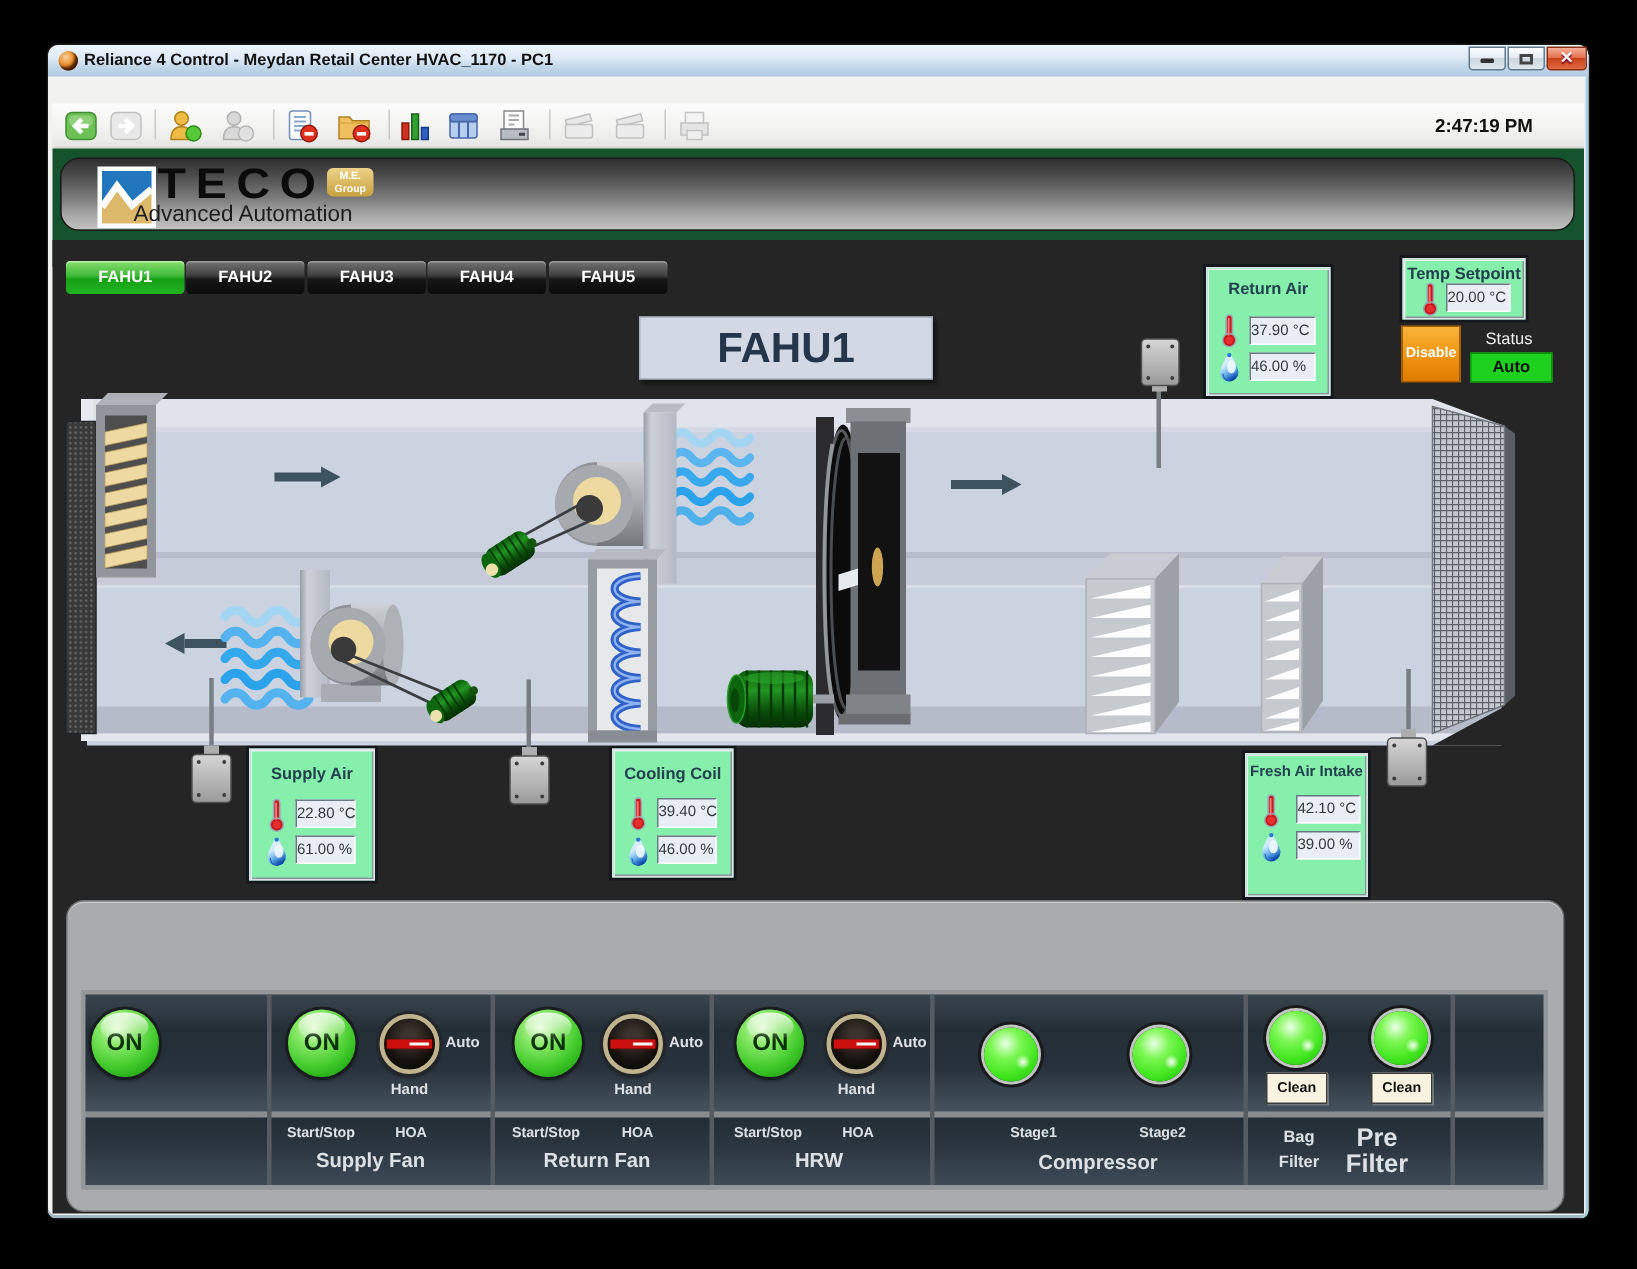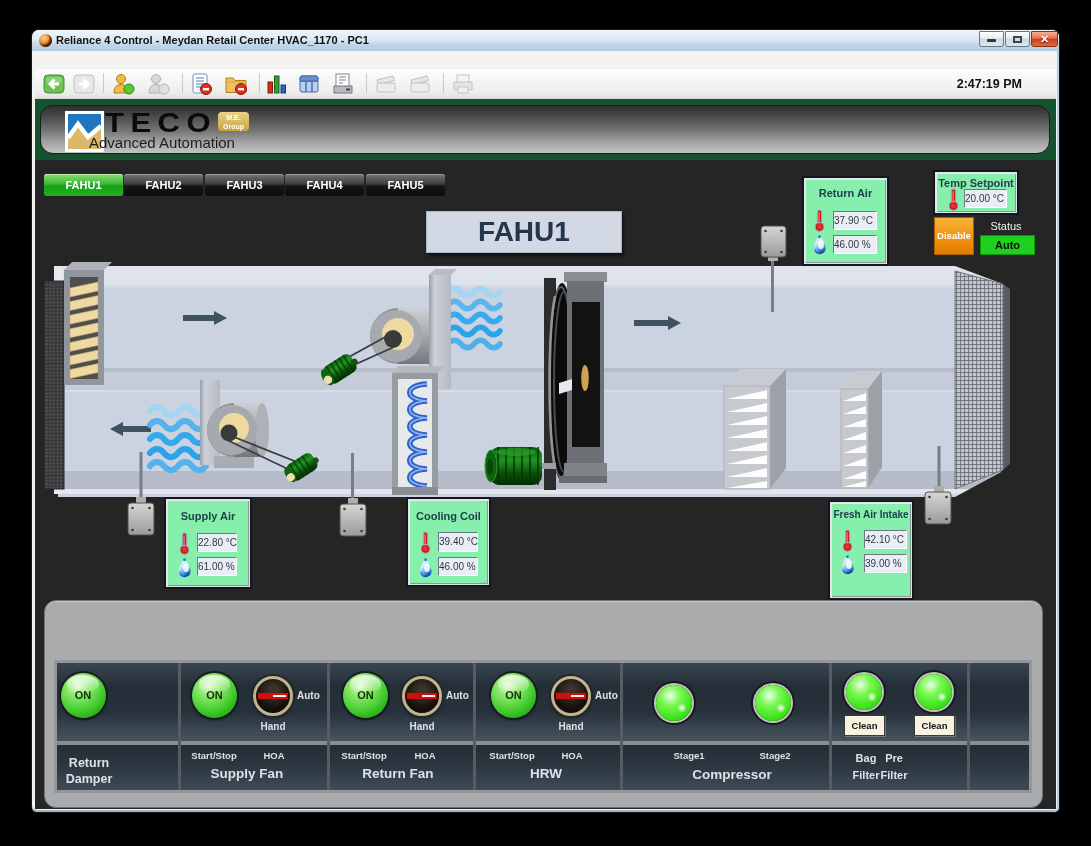--- a/index.html
+++ b/index.html
@@ -432,21 +432,21 @@
       <circle cx="765.5" cy="252" r="1.3" fill="#3c3c3c"></circle>
       <circle cx="781.5" cy="252" r="1.3" fill="#3c3c3c"></circle>
 </g>
 </svg>
 <style>
 #bpanel{position:absolute;left:44px;top:600px;width:999px;height:208px;background:#a9abac;border-radius:12px;border:1px solid #6e7072;box-shadow:inset 0 1px 0 #c6c8c9;}
 #btable{position:absolute;left:54px;top:660px;width:978px;height:133px;background:#8a8d90;border:3px solid #94979a;}
 #row1{position:absolute;left:0;top:0;width:972px;height:78px;background:linear-gradient(180deg,#39454f 0%,#242e37 30%,#27313b 62%,#46535e 100%);}
 #row2{position:absolute;left:0;top:82px;width:972px;height:45px;background:linear-gradient(180deg,#232d36 0%,#2b3640 45%,#3e4b57 100%);}
 .cdiv{position:absolute;top:0;width:3px;background:#565c62;}
-.onb{position:absolute;width:45px;height:45px;border-radius:50%;background:radial-gradient(circle at 38% 28%,#e2fbd2 0%,#86e765 28%,#43cb2d 60%,#21a513 85%,#117c08 100%);box-shadow:0 0 0 2px #191d20,0 2px 3px rgba(0,0,0,.6);color:#0a3005;font-size:11px;font-weight:bold;text-align:center;line-height:45px;}
+.onb{position:absolute;width:45px;height:45px;border-radius:50%;background:radial-gradient(circle at 38% 28%,#e2fbd2 0%,#86e765 28%,#43cb2d 60%,#21a513 85%,#117c08 100%);box-shadow:0 0 0 2px #191d20,0 2px 3px rgba(0,0,0,.6);color:#0a3005;font-size:16px;font-weight:bold;text-align:center;line-height:45px;}
 .onb i{position:absolute;left:15%;top:5%;width:70%;height:42%;border-radius:50%;background:linear-gradient(180deg,rgba(255,255,255,.8),rgba(255,255,255,0));font-style:normal;}
 .knob{position:absolute;width:40px;height:40px;border-radius:50%;background:radial-gradient(circle at 50% 35%,#3b342c 15%,#15110d 60%,#070503 100%);border:3px solid #bfb48d;box-shadow:0 0 0 2px #23262a,0 2px 3px rgba(0,0,0,.6);}
 .kbar{position:absolute;left:2px;top:14px;width:30px;height:6px;background:#cc0f0f;box-shadow:0 0 2px #800;}
 .kbar b{position:absolute;left:15px;top:2px;width:13px;height:2px;background:#f5f5f5;}
 .lamp{position:absolute;width:36px;height:36px;border-radius:50%;background:radial-gradient(circle at 40% 30%,#eaffe6 0%,#7bf752 30%,#41e51e 65%,#22c40d 90%,#14a106 100%);box-shadow:0 0 0 2px #c2c6c2,0 0 0 4px #17191b;}
 .lamp i{position:absolute;left:58%;top:50%;width:10px;height:10px;border-radius:50%;background:radial-gradient(circle,rgba(255,255,255,.95),rgba(255,255,255,0) 70%);}
 .wt{position:absolute;color:#dde1e5;font-weight:bold;text-align:center;}
 .cleanb{position:absolute;width:41px;height:21px;background:#f7f3e0;border:1px solid #3a3a3a;box-shadow:1px 1px 0 rgba(255,255,255,.25);color:#111;font-size:9.5px;font-weight:bold;text-align:center;line-height:19px;}
 </style>
 <div id="bpanel"></div>
@@ -486,35 +486,34 @@
   <div class="lamp" style="left:789px;top:11px">
         <i></i>
       </div>
   <div class="lamp" style="left:859px;top:11px">
         <i></i>
       </div>
   <div class="cleanb" style="left:787px;top:52px">Clean</div>
   <div class="cleanb" style="left:857px;top:52px">Clean</div>
  </div>
  <div id="row2">
-  <div class="wt" style="left:-28px;top:10px;width:120px;font-size:12.5px;line-height:16px;">Return<br>Damper</div>
   <div class="wt" style="left:117px;top:5px;width:80px;font-size:9.5px;">Start/Stop</div>
   <div class="wt" style="left:197px;top:5px;width:40px;font-size:9.5px;">HOA</div>
   <div class="wt" style="left:117px;top:21px;width:146px;font-size:13.5px;">Supply Fan</div>
   <div class="wt" style="left:267px;top:5px;width:80px;font-size:9.5px;">Start/Stop</div>
   <div class="wt" style="left:348px;top:5px;width:40px;font-size:9.5px;">HOA</div>
   <div class="wt" style="left:268px;top:21px;width:146px;font-size:13.5px;">Return Fan</div>
   <div class="wt" style="left:415px;top:5px;width:80px;font-size:9.5px;">Start/Stop</div>
   <div class="wt" style="left:495px;top:5px;width:40px;font-size:9.5px;">HOA</div>
   <div class="wt" style="left:416px;top:21px;width:146px;font-size:13.5px;">HRW</div>
   <div class="wt" style="left:602px;top:5px;width:60px;font-size:9.5px;">Stage1</div>
   <div class="wt" style="left:688px;top:5px;width:60px;font-size:9.5px;">Stage2</div>
   <div class="wt" style="left:585px;top:22px;width:180px;font-size:13.5px;">Compressor</div>
   <div class="wt" style="left:779px;top:5px;width:60px;font-size:11px;line-height:17px;">Bag<br>Filter</div>
-  <div class="wt" style="left:807px;top:5px;width:60px;font-size:11px;line-height:17px;">Pre<br>Filter</div>
+  <div class="wt" style="left:831px;top:5px;width:60px;font-size:17px;line-height:17px;">Pre<br>Filter</div>
  </div>
  <div class="cdiv" style="left:121px;height:100%"></div>
  <div class="cdiv" style="left:269.5px;height:100%"></div>
  <div class="cdiv" style="left:415.5px;height:100%"></div>
  <div class="cdiv" style="left:563px;height:100%"></div>
  <div class="cdiv" style="left:772px;height:100%"></div>
  <div class="cdiv" style="left:910px;height:100%"></div>
 </div>
 
 </body></html>

